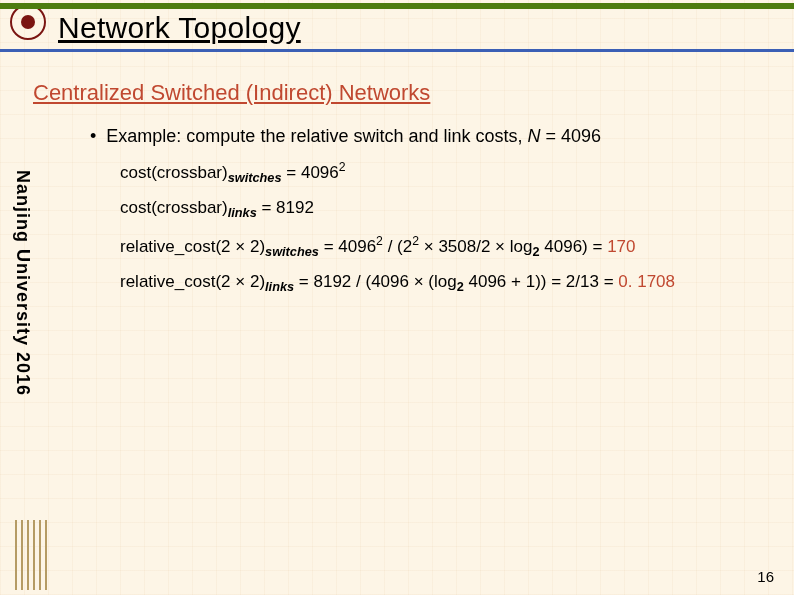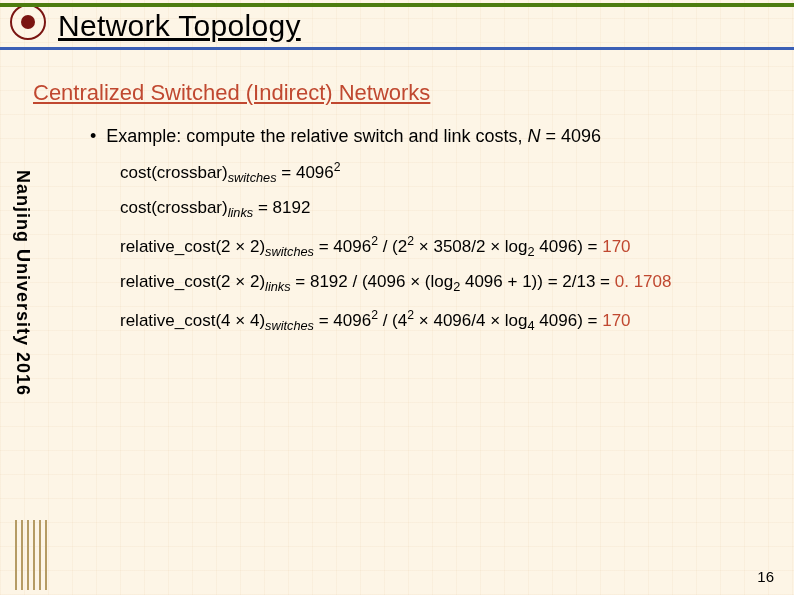--- a/index.html
+++ b/index.html
@@ -8,21 +8,21 @@
     font-family: Arial, Helvetica, sans-serif;
     background: #fdf5e6;
     background-image:
       repeating-linear-gradient(0deg, rgba(222,184,135,0.10) 0 1px, transparent 1px 24px),
       repeating-linear-gradient(90deg, rgba(222,184,135,0.10) 0 1px, transparent 1px 24px);
     position: relative;
     color: #000;
   }
   .title-bar {
     position: absolute; top: 3px; left: 0; right: 0;
-    border-top: 4px solid #4d7c0f;
+    border-top: 6px solid #4d7c0f;
     border-bottom: 3px solid #3b5fb5;
     padding: 2px 0 4px 58px;
   }
   .logo {
     position: absolute; left: 10px; top: 4px;
     width: 36px; height: 36px; border-radius: 50%;
     border: 2px solid #7a1512;
     display: flex; align-items: center; justify-content: center;
   }
   .logo-inner { width: 14px; height: 14px; border-radius: 50%; background: #7a1512; }
@@ -53,21 +53,21 @@
     position: absolute; top: 520px; left: 45px;
     width: 2px; height: 70px; background: #b59b64;
     box-shadow: -6px 0 0 #b59b64, -12px 0 0 #b59b64, -18px 0 0 #b59b64, -24px 0 0 #b59b64, -30px 0 0 #b59b64;
   }
   .content {
     position: absolute; top: 160px; left: 120px; right: 30px;
     font-size: 17px; line-height: 1.2;
   }
   .content .line { margin-bottom: 13px; }
   .gap { margin-bottom: 26px; }
-  sub { font-size: 0.75em; font-style: italic; vertical-align: sub; }
+  sub { font-size: 0.75em; font-style: italic; vertical-align: sub; font-weight: bold; }
   sub.upright { font-style: normal; }
   sup { font-size: 0.72em; vertical-align: super; }
   .result { color: #c04830; }
   .pagenum {
     position: absolute; right: 20px; bottom: 10px;
     font-size: 15px; color: #000;
   }
 </style>
 </head>
 <body>
@@ -97,20 +97,17 @@
     <span>cost(crossbar)</span><sub>links</sub><span> = 8192</span>
   </div>
 
   <div class="line">
     <span>relative_cost(2 × 2)</span><sub>switches</sub><span> = 4096</span><sup>2</sup><span> / (2</span><sup>2</sup><span> × 3508/2 × log</span><sub class="upright">2</sub><span> 4096) = </span><span class="result">170</span>
   </div>
   <div class="line gap">
     <span>relative_cost(2 × 2)</span><sub>links</sub><span> = 8192 / (4096 × (log</span><sub class="upright">2</sub><span> 4096 + 1)) = 2/13 = </span><span class="result">0. 1708</span>
   </div>
 
-  <div class="line">
-    <span>relative_cost(4 × 4)</span><sub>switches</sub><span> = 4096</span><sup>2</sup><span> / (4</span><sup>2</sup><span> × 4096/4 × log</span><sub class="upright">4</sub><span> 4096) = </span><span class="result">170</span>
-  </div>
 
 
 </div>
 
 <div class="pagenum">16</div>
 
 </body></html>

